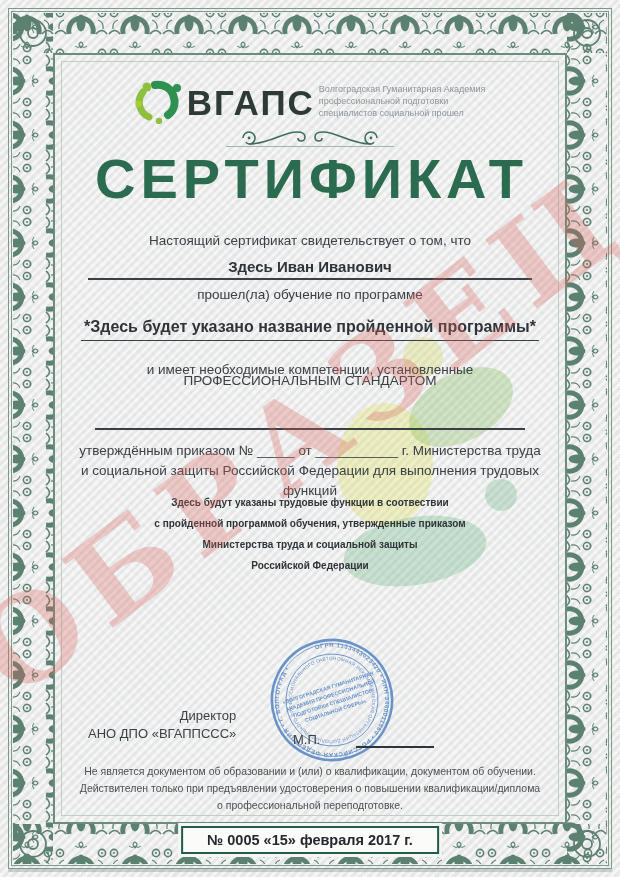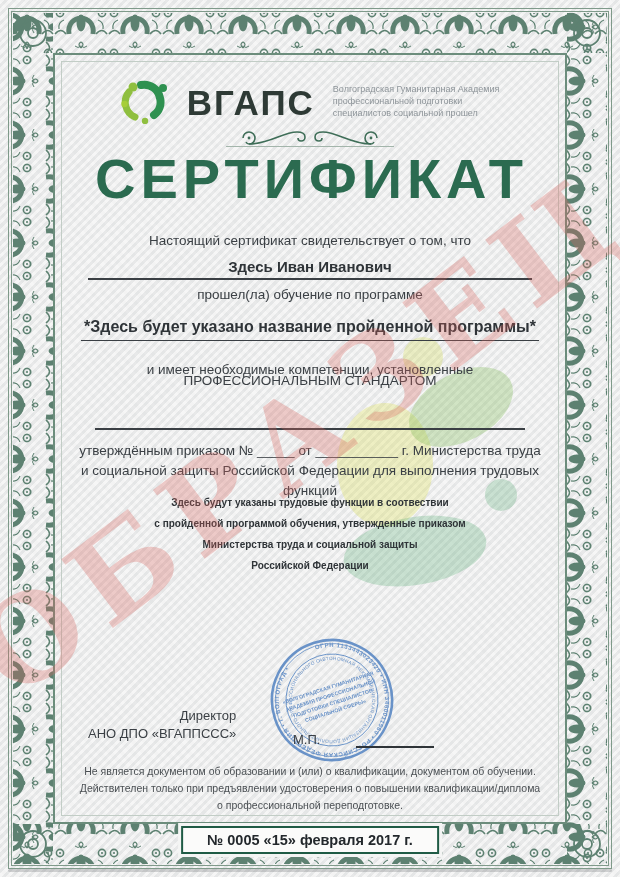--- a/index.html
+++ b/index.html
@@ -18,21 +18,21 @@
   .wm-logo{position:absolute;left:265px;top:325px;z-index:2;pointer-events:none;}
   .wm-text{
     position:absolute;left:300px;top:435px;z-index:6;pointer-events:none;
     transform:translate(-50%,-50%) rotate(-37deg);
     font-family:"DejaVu Serif",serif;font-weight:bold;
     font-size:118px;letter-spacing:14px;white-space:nowrap;
     color:rgba(214,99,93,0.30);
   }
   .content{position:absolute;left:62px;top:62px;width:496px;height:753px;z-index:4;}
   .row{position:absolute;left:0;right:0;text-align:center;color:#3b4045;}
-  .hdr{top:18px;display:flex;justify-content:center;align-items:center;gap:18px;}
+  .hdr{top:18px;display:flex;justify-content:center;align-items:center;gap:4px;}
   .acronym{font-size:35px;font-weight:bold;color:#2e3a35;letter-spacing:2px;line-height:1;}
   .orgsub{text-align:left;font-size:9px;line-height:1.3;color:#8d9499;}
   .flourish{top:62px;}
   .flourish-line{position:absolute;left:50%;top:84px;width:168px;height:1px;background:#a3b5ab;transform:translateX(-50%);}
   .title{top:88px;font-size:56px;line-height:58px;font-weight:bold;color:#2b6b50;letter-spacing:5px;margin-left:3px;}
   .t135{font-size:13.5px;}
   .intro{top:171px;}
   .name{top:196px;font-size:15px;font-weight:bold;color:#2f3438;}
   .uline{position:absolute;left:50%;transform:translateX(-50%);height:1.5px;background:#3a3f44;}
   .ul-name{top:216px;width:444px;}

